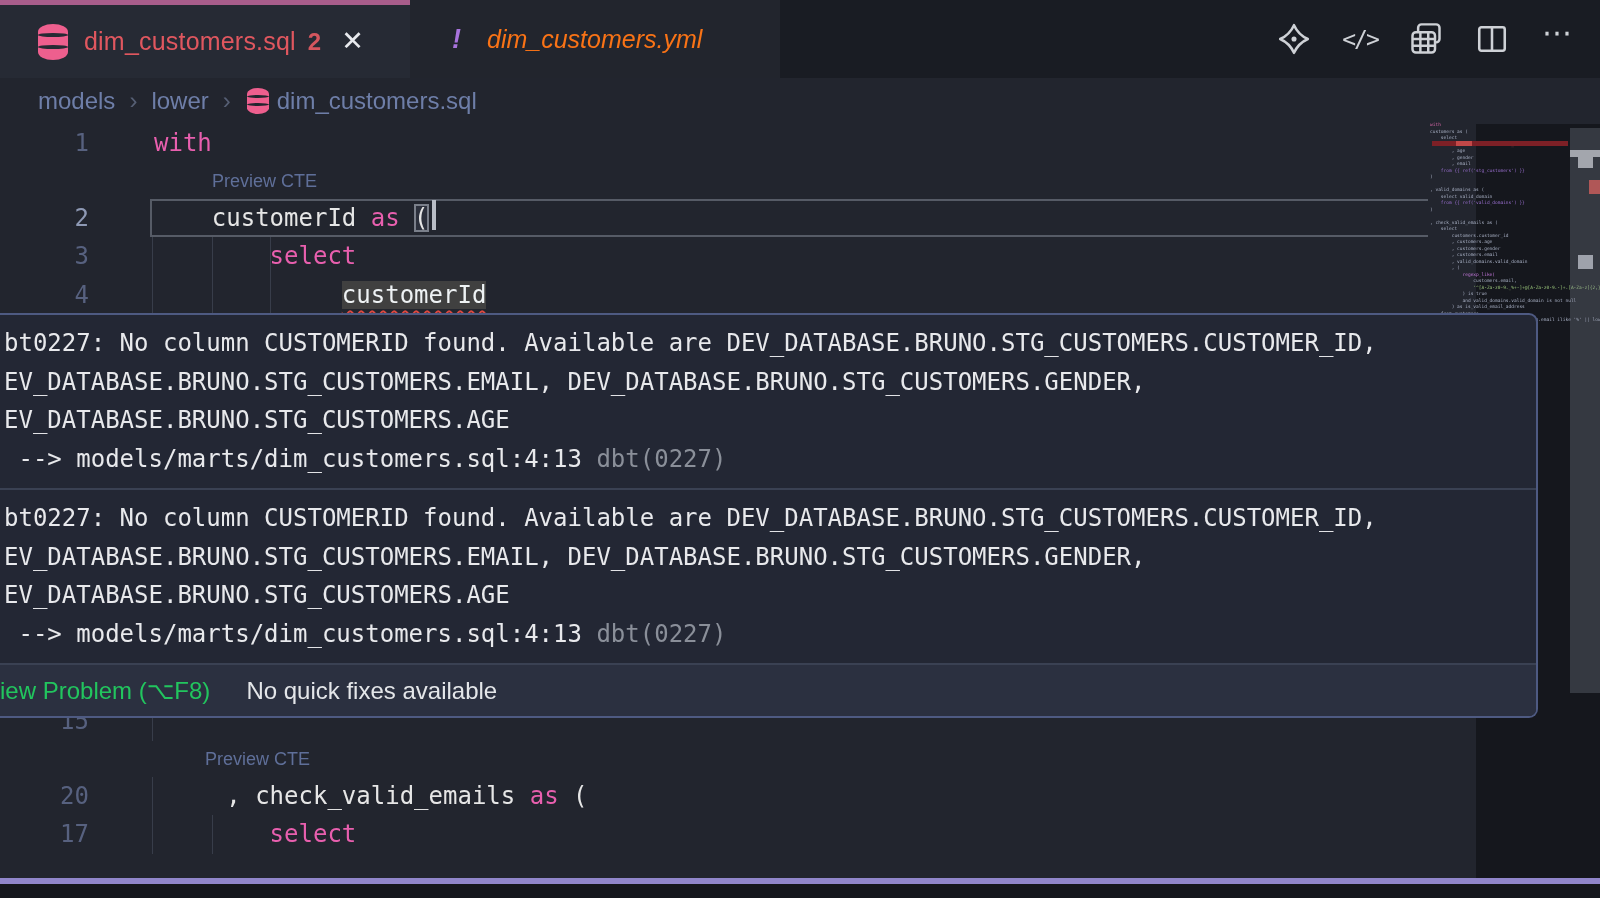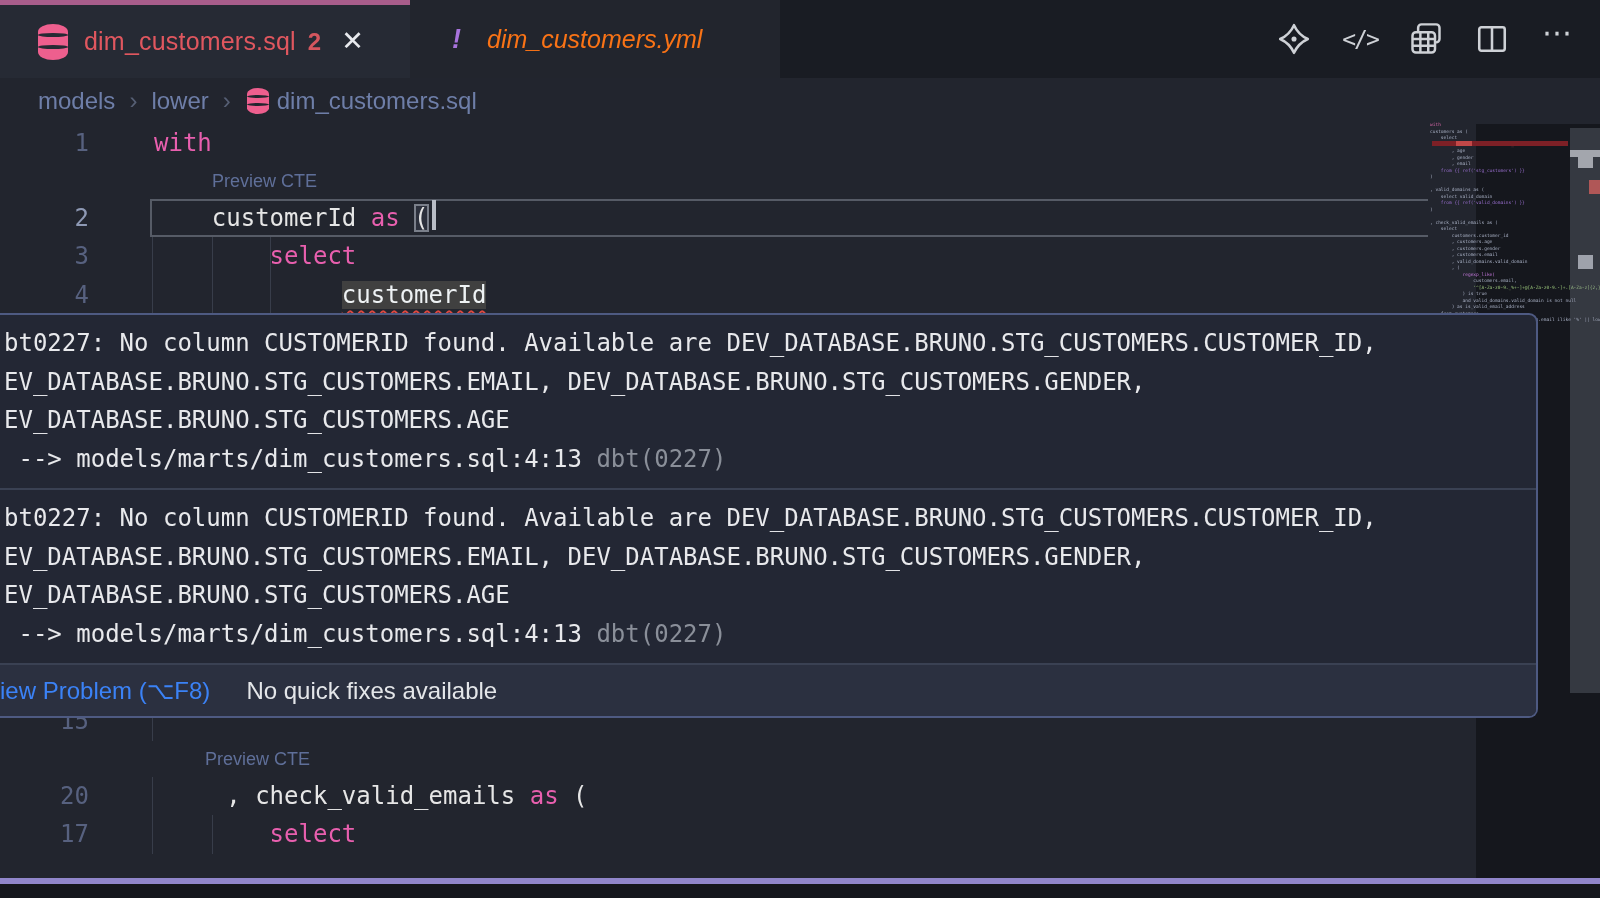--- a/index.html
+++ b/index.html
@@ -49,21 +49,21 @@
   .guide { position:absolute; top:0; bottom:0; width:1px; background:#383d4a; }
 
   .editor-bottom { position:absolute; left:0; top:702px; width:1600px; font-family:"DejaVu Sans Mono", monospace; font-size:24px; }
 
   
   .hoverpanel { position:absolute; left:-18px; top:313px; width:1556px; background:#232734; border:2px solid #4e5a82; border-left:none; border-radius:0 9px 9px 0; z-index:6; overflow:hidden; }
   .hmsg { padding:9px 0 10px 22px; font-family:"DejaVu Sans Mono", monospace; font-size:24px; color:#e8e9ec; border-bottom:2px solid #3a4153; }
   .hmsg .mline { height:38.5px; line-height:38.5px; white-space:pre; }
   .hmsg .loc-code { color:#8a8f99; }
   .hstatus { height:51px; background:#2b3040; display:flex; align-items:center; padding-left:18px; gap:36px; font-size:24px; }
-  .hstatus .viewproblem { color:#3b82f6; cursor:pointer; }
+  .hstatus .viewproblem { color:#22c55e; cursor:pointer; }
   .hstatus .nofix { color:#e4e6e9; }
 
   
   .minimap { position:absolute; left:1430px; top:122px; width:140px; height:700px; cursor:pointer; }
   .mm-line { font-family:"DejaVu Sans Mono", monospace; font-size:4.5px; line-height:6.5px; height:6.5px; white-space:pre; color:#a8b0c4; }
   .mm-k { color:#d667a8; } .mm-j { color:#9a6fd0; } .mm-p { color:#c678dd; }
   .mm-s { color:#98c379; } .mm-e { color:#c5585e; }
   .mm-redline { position:absolute; left:2px; top:19px; width:136px; height:5px; background:#7d2026; }
   .mm-redline .seg { position:absolute; left:24px; top:0; width:16px; height:5px; background:#c24848; }
 

